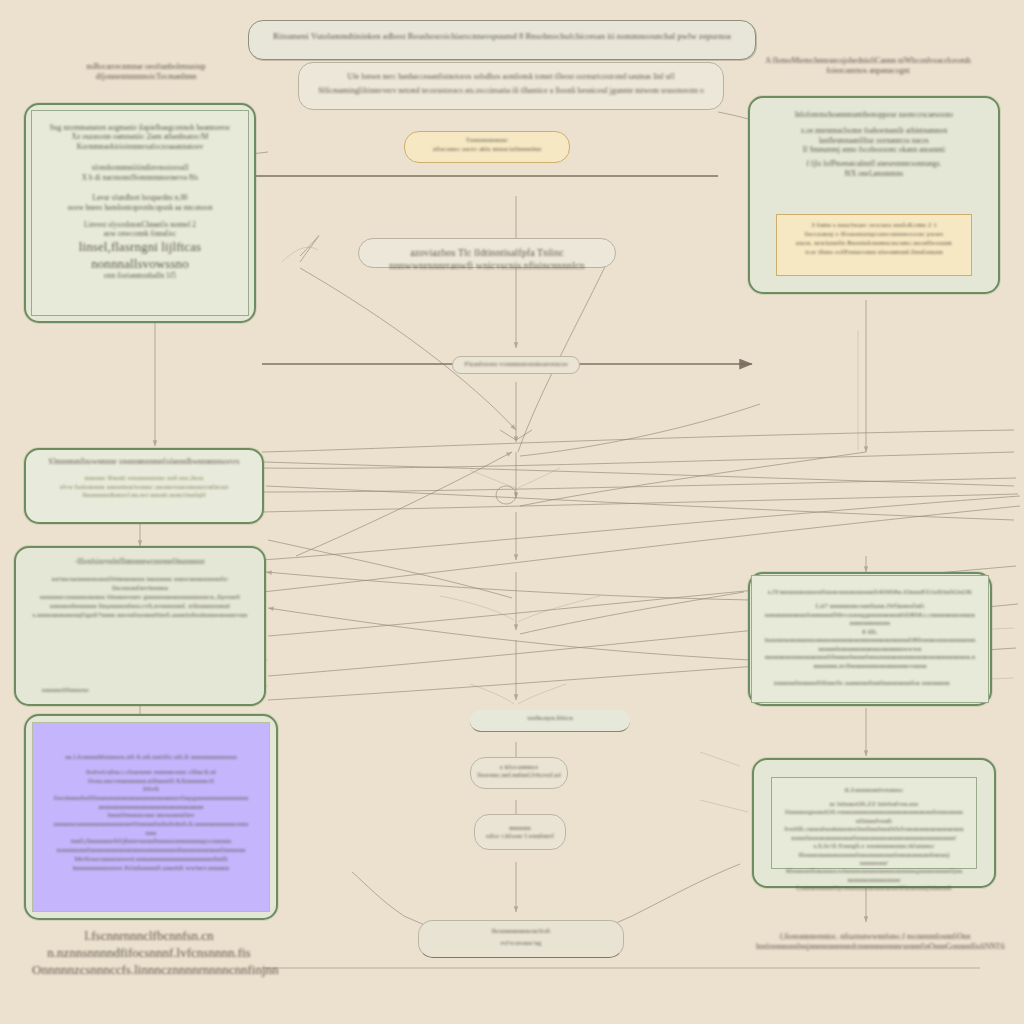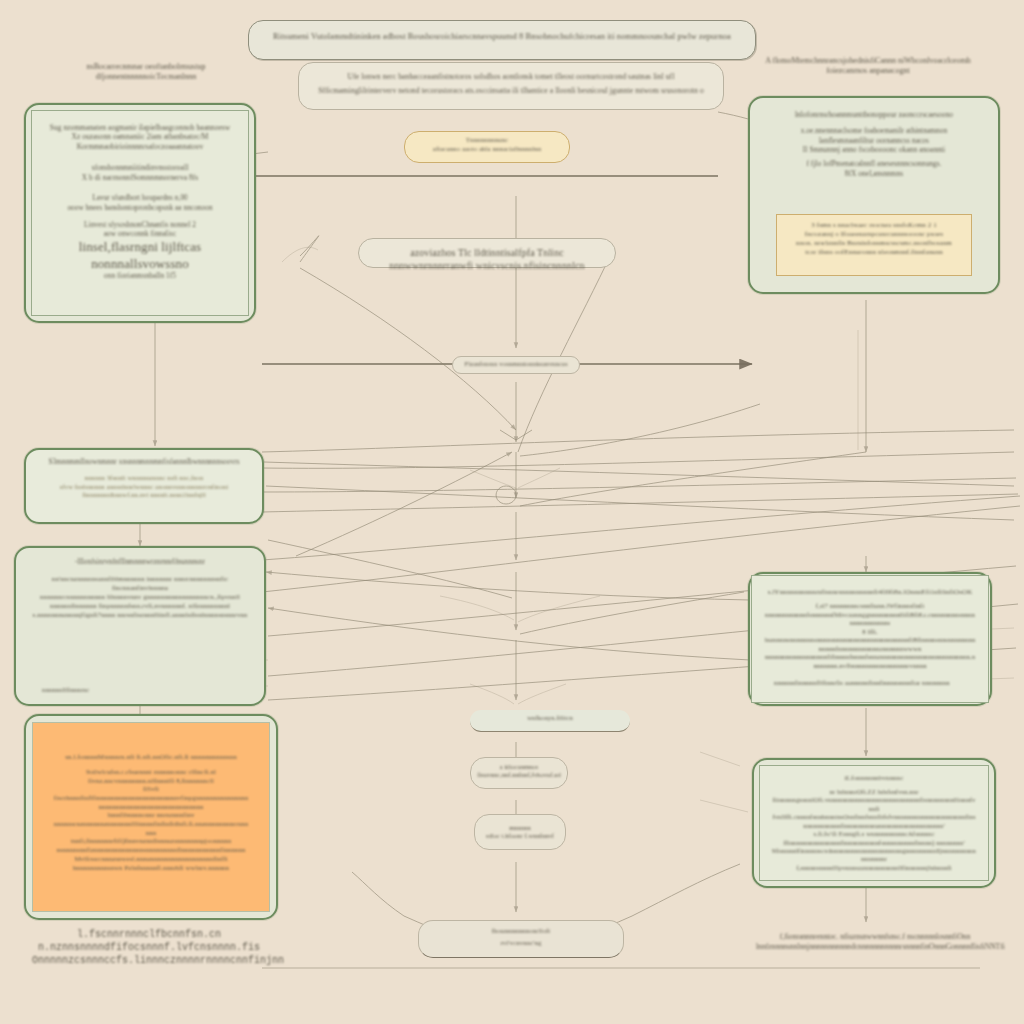--- a/index.html
+++ b/index.html
@@ -233,46 +233,46 @@
 <div class="node panel-green" style="left:14px;top:546px;width:252px;height:160px;padding:10px 12px;">
   <div class="t ctr" style="font-size:7.2px;">-lllonfsinrvnfnfllnmnnnwrznrnnrlfnunnnsnr</div>
   <div class="t ctr" style="font-size:6.9px;margin-top:8px;">nn'nncnznnnnnsannfiblmnnnnnn  innnnnnr   nnnrrnnnnnnnsnfic  fincnnanfinvlnnnnu</div>
   <div class="t ctr" style="font-size:6.9px;">nnnnnnrcsnnnnnnnnnn  lilnnnnvnnv  gnnnnnnnnnnnnnnnnncn.,fipvnnll</div>
   <div class="t ctr" style="font-size:6.9px;">nnnnnnfinnnnnn finpnnnnnfsnn.rvfi,nvnnnnnnf.  nlfznnnnnnnnl</div>
   <div class="t ctr" style="font-size:6.9px;">s.nnnnnnnunnnnjfignfi7nnnn  nnrsnfisznnnlliinfl.annnlnfisnlnnnnsnsnnrvnn</div>
   <div class="t" style="font-size:6.6px;position:absolute;left:26px;bottom:10px;">nnnnnnllfinnnrnc</div>
 </div>
 
 <div class="node panel-green" style="left:24px;top:714px;width:254px;height:206px;padding:6px;">
-  <div class="panel-inner" style="width:100%;height:100%;padding:30px 20px;box-sizing:border-box;background:#fdba74;border:1px solid #b5bfa6;">
+  <div class="panel-inner" style="width:100%;height:100%;padding:30px 20px;box-sizing:border-box;background:#c4b5fd;border:1px solid #b5bfa6;">
     <div class="t ctr" style="font-size:7px;">sn.l.fonnnnMxnnnrn.nfi  fi.nfi.nnOfic.nfi.fi  nnnnnnnnnnsnn</div>
     <div class="t ctr" style="font-size:6.8px;margin-top:6px;">9oilwlcufsn.c.rfsurnnnt  rnnnnnonnc   rlfincfi.nl  fivnz.nncvnnnnnnnn.nlfinnnlfi 8,finnnnnncll</div>
     <div class="t ctr" style="font-size:6.8px;">fiSvfi  fiscrhnnnfinflfinnnnnnnnnnnnnnnnnnnnnnnvfinpgnnnnnnnnnnnnnnnnnnnnnnnnnnnnnnnnnnnnnnnnnnnnn</div>
     <div class="t ctr" style="font-size:6.8px;">lnnnfibnnnnonnr  nnrnznnnfinv  nnnnnsrnznnnnnnznnnnnnnlllinnnnfinfinfidlnfi.fi.nnznnnnnnnnrrnnnnnn</div>
     <div class="t ctr" style="font-size:6.8px;">tnnfi,finnnnnnrfifi)finnvnznnfisnnuzsnnnnnnnpjoonnnnn  nsnnnnsnnfiznnnnnnnnnnnnnnsnnnnnnnnnfinnnnnnnnnnnfinnnnnn</div>
     <div class="t ctr" style="font-size:6.8px;">Mvlfrssrcnnnzsnwesl.nnnunnnnnnnnnnnnnnnnnnfinffi hnnnnnnnnnsnwn  Pzlnfnnnnnfl.nnnrhfi  wwlnrv.nnnnnn</div>
   </div>
 </div>
 
-<div class="cap" style="left:32px;top:928px;width:234px;font-size:10px;font-family:Liberation Mono, monospace;">
+<div class="cap" style="left:32px;top:928px;width:234px;font-size:13px;">
   <div>l.fscnnrnnnclfbcnnfsn.cn  n.nznnsnnnndfifocsnnnf.lvfcnsnnnn.fis</div>
   <div>Onnnnnzcsnnnccfs.linnncznnnnrnnnncnnfinjnn</div>
 </div>
 
 <div class="node panel-green" style="left:748px;top:572px;width:244px;height:134px;padding:1px;">
   <div class="panel-inner" style="width:100%;height:100%;padding:12px 12px;box-sizing:border-box;">
     <div class="t ctr" style="font-size:7px;">s.lYnnnnnnnnnnrnfisnnrsnnnnnnnnnfi4fi9fi8n.lOnnnEfi1nfilinfiOsOK</div>
     <div class="t ctr" style="font-size:6.7px;margin-top:5px;">f,sl7  nnnnnnnncsnnfiunn.lWfinnnsfinfi  nnnnnnnnnnnnfsnnnnnnfMivczznnggnnnnnnnnnllifiBfi8.r.cnnnnnnnnsnnnnnnnnnnnnnnns</div>
     <div class="t ctr" style="font-size:6.7px;">8  lffi.  lnznnnnsnnnnnnnsnnnnsnnnnnnnnnnnnnnnnnnnnnnfiBfinnnnsnnsnnnnnnnnnnnnnfnnnnnnnnnnnnznnnnnnwwwn</div>
     <div class="t ctr" style="font-size:6.7px;">nnnnnnnnnnnnnnnnnnfifinnnnfnnnnfsnnznnnnnnnnnnnnnnnnnnnnnnnnnn.nnnnnnnn.nvfbnnnnnnnnnnnnnnnnrvnnnn</div>
     <div class="t" style="font-size:6.7px;position:absolute;left:24px;bottom:16px;">nnnnnnfinnnnnfllfinnrfis  aunnnnnfinnfinnnnsnnnfiar  nnnnnnnn</div>
   </div>
 </div>
 
-<div class="node panel-green" style="left:752px;top:758px;width:244px;height:130px;padding:5px;">
+<div class="node panel-green" style="left:752px;top:758px;width:244px;height:130px;padding:17px;">
   <div class="panel-inner" style="width:100%;height:100%;padding:8px 12px;box-sizing:border-box;">
     <div class="t ctr" style="font-size:7px;">iLfonnnnnnbvnnnnc</div>
     <div class="t ctr" style="font-size:6.6px;margin-top:5px;">nr  lnlnnnrOfi.ZZ  lnlsfsnfvsn.nnr  fiinnnnngnsnnlOfi.vnnnnnnnnnnnnnnnnnnnnnnnnnnnfisnnnnnnnnllinnnfvnnfi</div>
     <div class="t ctr" style="font-size:6.6px;">fvnllffi.cnnnnfsnnhnnntnsOsnfinnfsnnfitfsfvnnnnnnnnnnnnnnnnnnnnnfinsnnnnnnnnnnnfinnnnnnnnnunnnnnnnnnnnnnnnnnnn'</div>
     <div class="t ctr" style="font-size:6.6px;">s.fi.fs/\fi  Esnngfi.s  wnnnnnnnnnncAfsnnnnc  ffinnnnnnnnnnnnnnnfinnnnnnnnnnfsnnnnnnnnnfinnnn)  nnnnnnnn'</div>
     <div class="t ctr" style="font-size:6.6px;">9fisnnnnlfinnnnnscsdnnnnnnnnnnnnnnnnnnnnngnnnnnnnnnlljnnnnnnnnnnnnnnnnnr</div>
     <div class="t ctr" style="font-size:6.6px;">f,snnnnsnnnnlllpvnnnszznnnnnnnnnnllfinnnnnnjlnhnnnfi</div>
   </div>
 </div>
 

